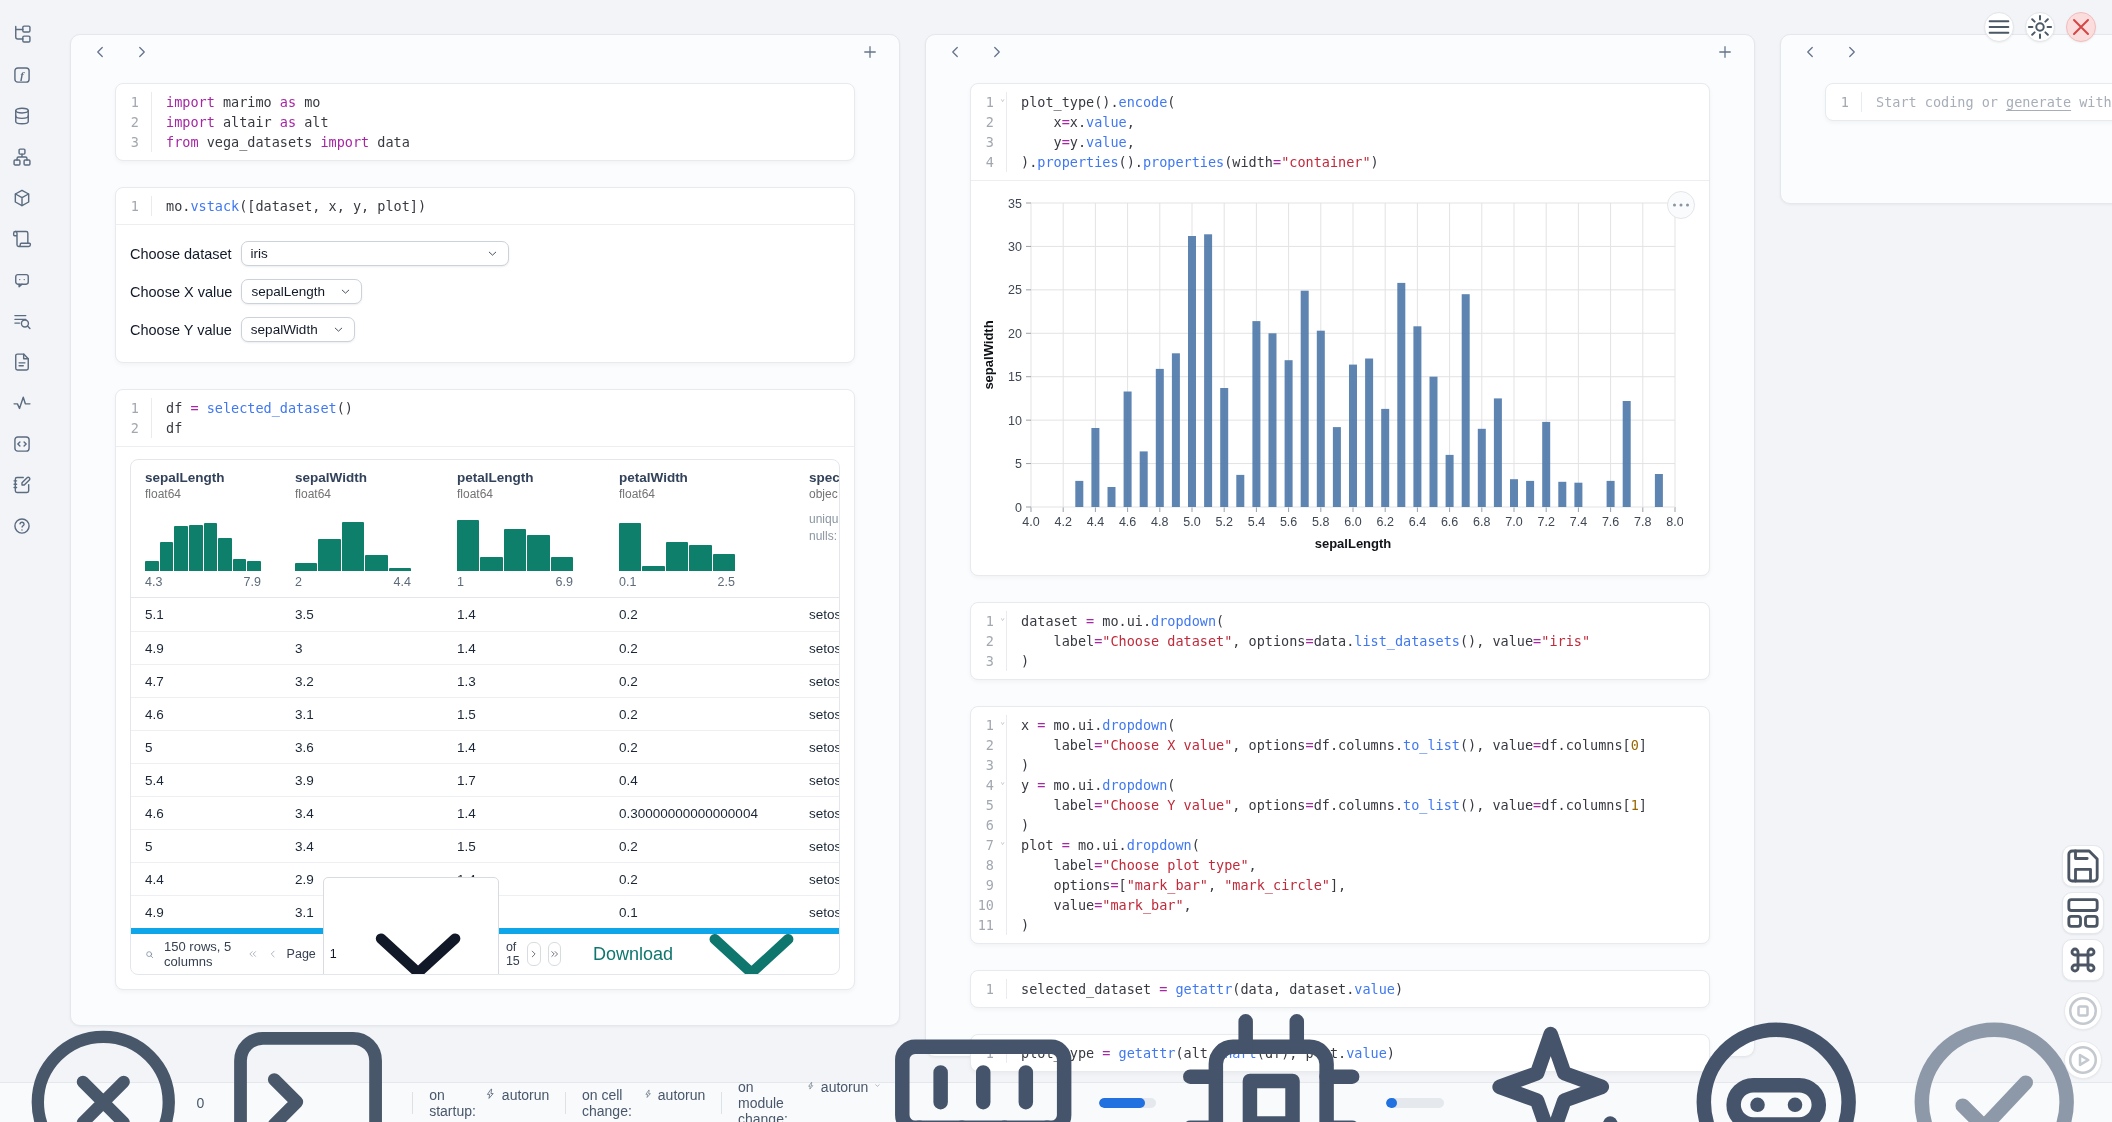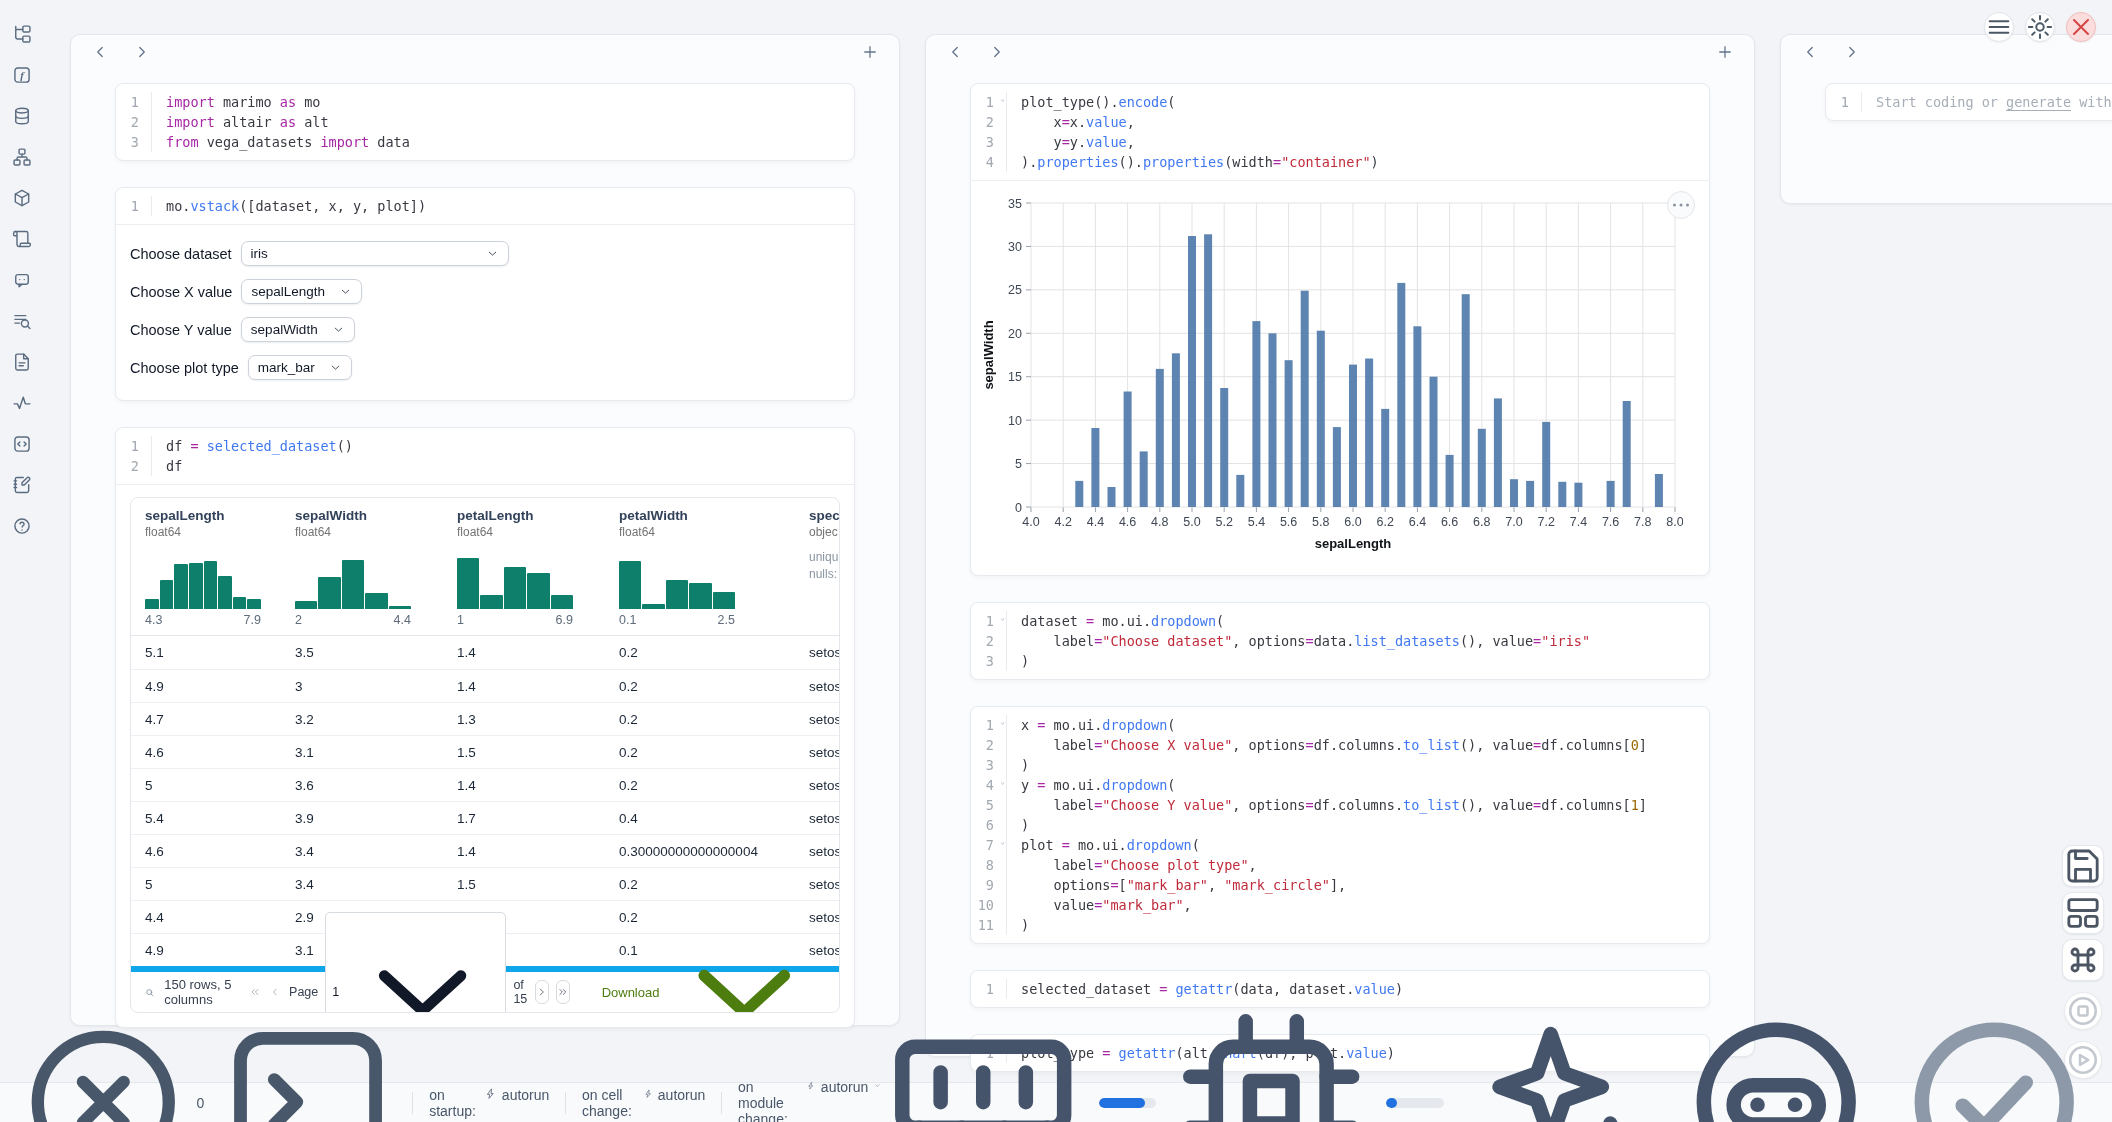--- a/index.html
+++ b/index.html
@@ -61,21 +61,21 @@
   .tfoot { border-top:6px solid #0ea5e9; height:46px; display:flex; align-items:center; padding:0 14px; gap:10px; }
   .tfoot .sum { font-size:13px; color:#374151; }
   .searchicon { color:#64748b; width:15px; height:15px; }
   .pag { margin-left:auto; display:flex; align-items:center; gap:7px; }
   .pagbtn { width:24px; height:24px; border:1px solid #d7dce1; background:#fff; border-radius:6px; color:#4b5563; display:flex; align-items:center; justify-content:center; cursor:pointer; }
   .pagbtn.ghost { border-color:transparent; color:#9aa4b0; }
   .pagbtn svg { width:13px; height:13px; }
   .pagelabel, .pageof { font-size:12.5px; color:#374151; }
   .pagesel { display:inline-flex; align-items:center; gap:7px; border:1px solid #d7dce1; border-radius:5px; padding:2px 6px; font-size:12.5px; color:#111827; background:#fff; cursor:pointer; }
   .pagesel svg { width:10px; height:10px; }
-  .download { margin-left:22px; display:inline-flex; align-items:center; gap:5px; font-size:13px; color:#4d7c0f; background:none; border:none; cursor:pointer;justify-content:flex-end; }
+  .download { margin-left:22px; display:inline-flex; align-items:center; gap:5px; font-size:18px; color:#0f766e; background:none; border:none; cursor:pointer;justify-content:flex-end; }
   .download svg { width:12px; height:12px; }
 
   
   .chart-wrap { position:relative; padding:8px 8px 10px 10px; }
   .tick { font-size:12.5px; fill:#3f4854; font-family:"Liberation Sans",sans-serif; }
   .axis-title { font-size:13px; font-weight:bold; fill:#101418; font-family:"Liberation Sans",sans-serif; }
   .dots-btn { position:absolute; top:10px; right:14px; width:28px; height:28px; border-radius:50%; background:#fafbfc; border:1px solid #e3e6ea; color:#8b95a1; display:flex; align-items:center; justify-content:center; cursor:pointer; }
   .dots-btn svg { width:16px; height:16px; }
 
   
@@ -291,31 +291,20 @@
                 <svg viewBox="0 0 24 24" fill="none" stroke="currentColor" stroke-width="1.7" stroke-linecap="round" stroke-linejoin="round" style="width:100%;height:100%;display:block">
                   <path d="M6 9.5l6 5.5 6-5.5"></path>
                 </svg>
               </span>
             </button>
           </div>
           <div class="ctrl-row">
             <span class="ctrl-label">Choose Y value</span>
             <button class="selbox">
               <span>sepalWidth</span>
-              <span style="width:13px;height:13px">
-                <svg viewBox="0 0 24 24" fill="none" stroke="currentColor" stroke-width="1.7" stroke-linecap="round" stroke-linejoin="round" style="width:100%;height:100%;display:block">
-                  <path d="M6 9.5l6 5.5 6-5.5"></path>
-                </svg>
-              </span>
-            </button>
-          </div>
-          <div class="ctrl-row">
-            <span class="ctrl-label">Choose plot type</span>
-            <button class="selbox">
-              <span>mark_bar</span>
               <span style="width:13px;height:13px">
                 <svg viewBox="0 0 24 24" fill="none" stroke="currentColor" stroke-width="1.7" stroke-linecap="round" stroke-linejoin="round" style="width:100%;height:100%;display:block">
                   <path d="M6 9.5l6 5.5 6-5.5"></path>
                 </svg>
               </span>
             </button>
           </div>
         </div>
     </div>
 

